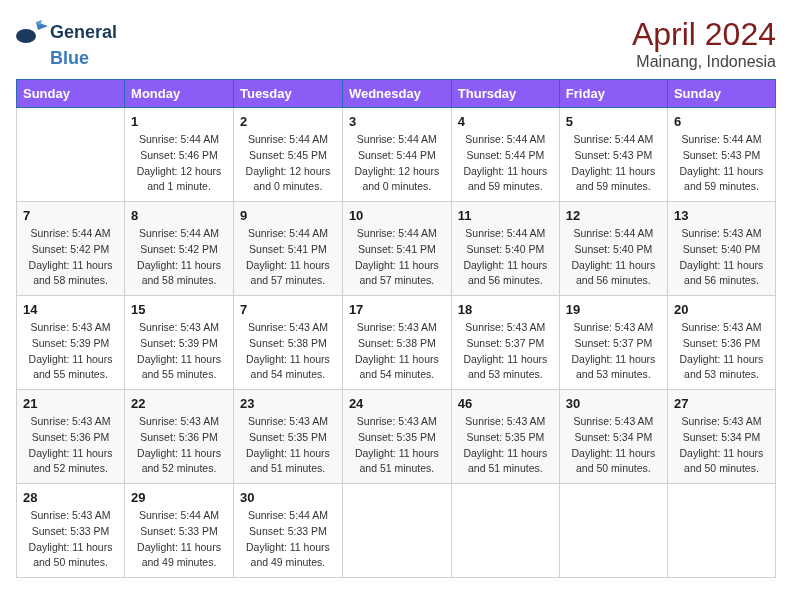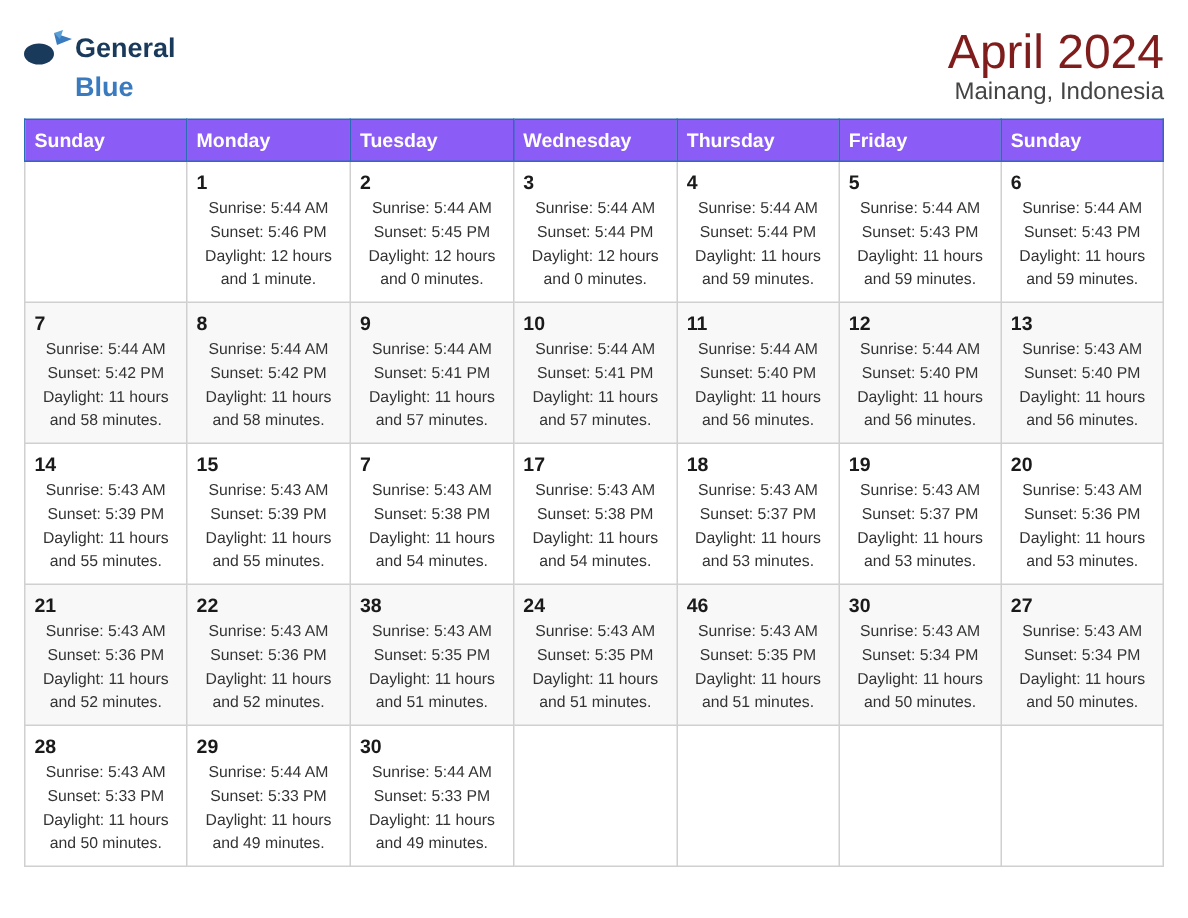--- a/index.html
+++ b/index.html
@@ -268,21 +268,21 @@
 and 52 minutes.</div>
         </td>
         <td>
           <span class="day-number">22</span>
           <div class="day-detail" style="white-space: pre-line;">Sunrise: 5:43 AM
 Sunset: 5:36 PM
 Daylight: 11 hours
 and 52 minutes.</div>
         </td>
         <td>
-          <span class="day-number">38</span>
+          <span class="day-number">23</span>
           <div class="day-detail" style="white-space: pre-line;">Sunrise: 5:43 AM
 Sunset: 5:35 PM
 Daylight: 11 hours
 and 51 minutes.</div>
         </td>
         <td>
           <span class="day-number">24</span>
           <div class="day-detail" style="white-space: pre-line;">Sunrise: 5:43 AM
 Sunset: 5:35 PM
 Daylight: 11 hours

